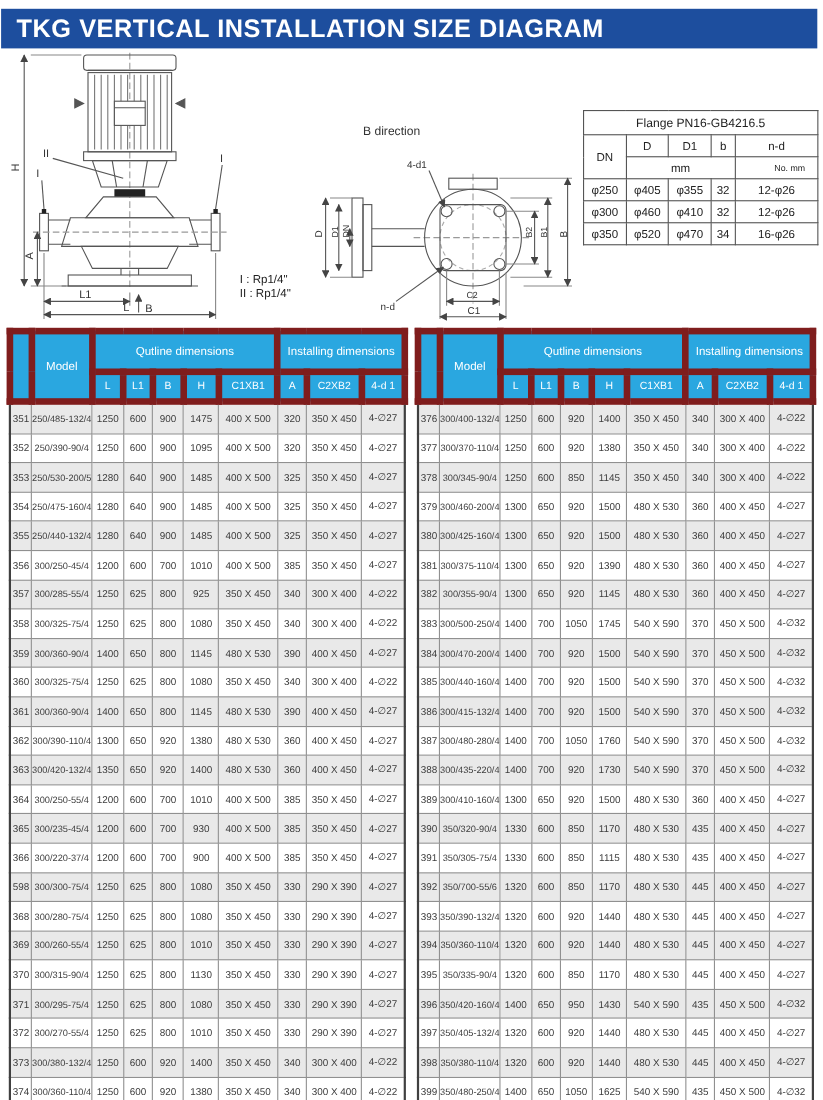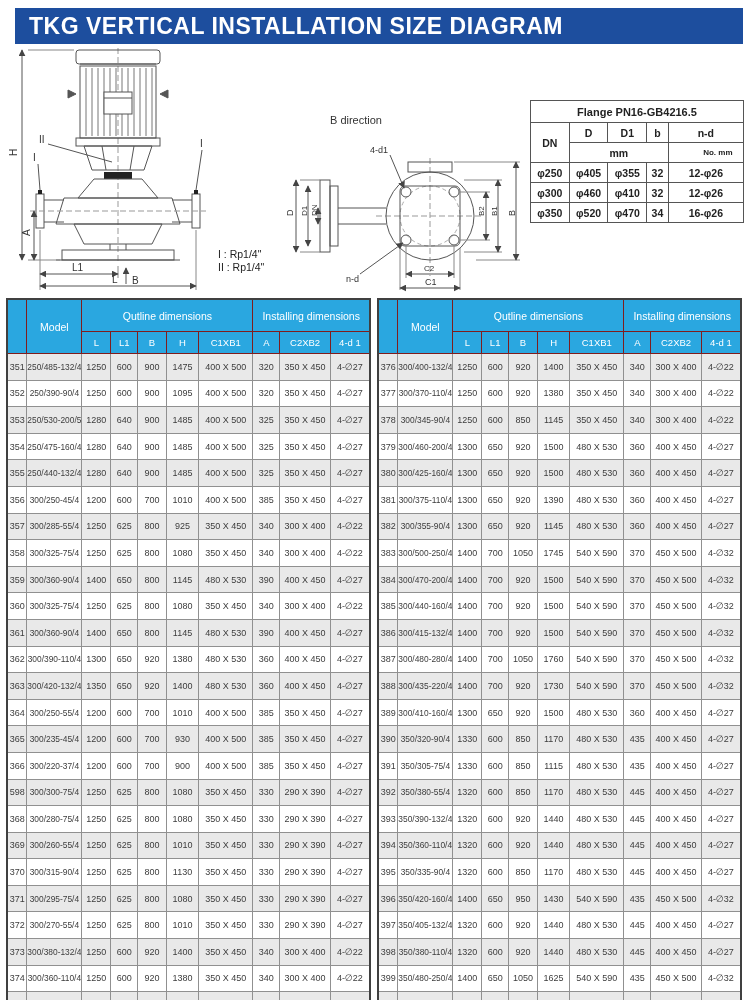--- a/index.html
+++ b/index.html
@@ -1,39 +1,39 @@
 <!DOCTYPE html>
 <html><head>
 <meta charset="utf-8">
 <style>
   html,body{margin:0;padding:0;background:#fff;}
   body{width:748px;font-family:"Liberation Sans","DejaVu Sans",sans-serif;color:#333;}
 
   
-  .titlebar{margin:8px 5px 0 15px;height:36px;background:#1d4e9e;display:flex;align-items:center;}
+  .titlebar{margin:8px 5px 0 1px;height:36px;background:#1d4e9e;display:flex;align-items:center;}
   .titlebar h1{margin:0 0 0 14px;font-size:23px;letter-spacing:.5px;color:#fff;font-weight:bold;}
 
   
   .diagrams{position:relative;height:252px;}
   .pump-svg{position:absolute;left:6px;top:0;}
   .bdir-title{position:absolute;left:330px;top:70px;width:140px;text-align:left;font-size:11px;color:#333;}
   .bdir-svg{position:absolute;left:262px;top:94px;}
   .port-notes{position:absolute;left:218px;top:204px;font-size:10.5px;line-height:1.25;color:#222;}
   svg text{fill:#333;font-family:"Liberation Sans",sans-serif;}
 
   
   .flange{position:absolute;right:4px;top:56px;width:214px;border-collapse:collapse;font-size:10.5px;color:#222;}
-  .flange td{border:1px solid #555;text-align:center;padding:1px 2px;height:17px;font-weight:bold;}
+  .flange td{border:1px solid #555;text-align:center;padding:1px 2px;height:17px;}
   .flange .ft-title{font-size:11px;height:19px;}
   .flange .ft-small{font-size:8px;padding-left:26px;}
 
   
   .tables{display:flex;gap:6px;padding:0 6px;margin-top:2px;}
   table.sizes{flex:1;border-collapse:collapse;table-layout:fixed;border:2px solid #404040;}
-  table.sizes th{background:#2aa7e0;color:#fff;font-weight:normal;border:1px solid #7f1d1d;padding:0;}
+  table.sizes th{background:#2aa7e0;color:#fff;font-weight:normal;border:6px solid #7f1d1d;padding:0;}
   table.sizes thead tr:first-child th{font-size:10.5px;height:31px;}
   table.sizes thead tr:last-child th{font-size:9.5px;height:21px;}
   table.sizes td{border:1px solid #909090;text-align:center;font-size:9px;height:25.6px;padding:0;color:#3c3c3c;white-space:nowrap;overflow:hidden;}
   table.sizes tbody tr:nth-child(odd){background:#e9e9e9;}
   table.sizes td:nth-child(2){font-size:8.4px;}
 </style>
 </head>
 <body>
 
 <header class="titlebar">
@@ -769,21 +769,21 @@
           <td>600</td>
           <td>850</td>
           <td>1115</td>
           <td>480 X 530</td>
           <td>435</td>
           <td>400 X 450</td>
           <td>4-∅27</td>
         </tr>
         <tr>
           <td>392</td>
-          <td>350/380-55/4</td>
+          <td>350/700-55/6</td>
           <td>1320</td>
           <td>600</td>
           <td>850</td>
           <td>1170</td>
           <td>480 X 530</td>
           <td>445</td>
           <td>400 X 450</td>
           <td>4-∅27</td>
         </tr>
         <tr>

